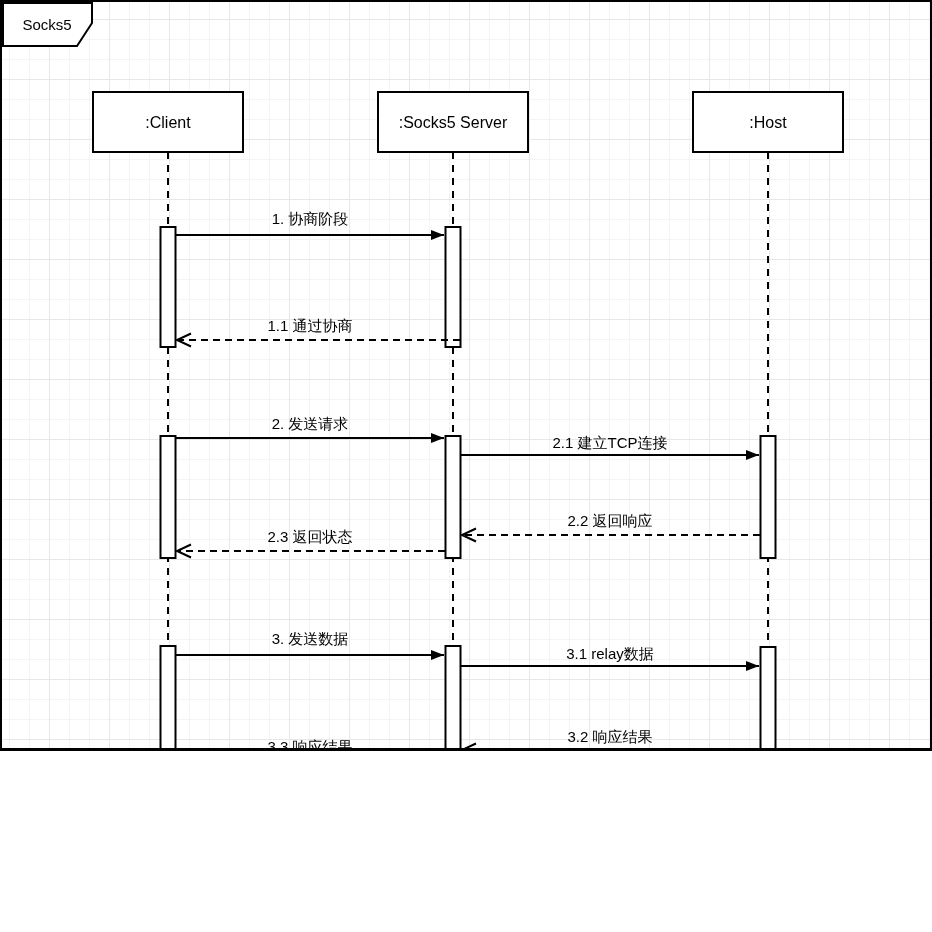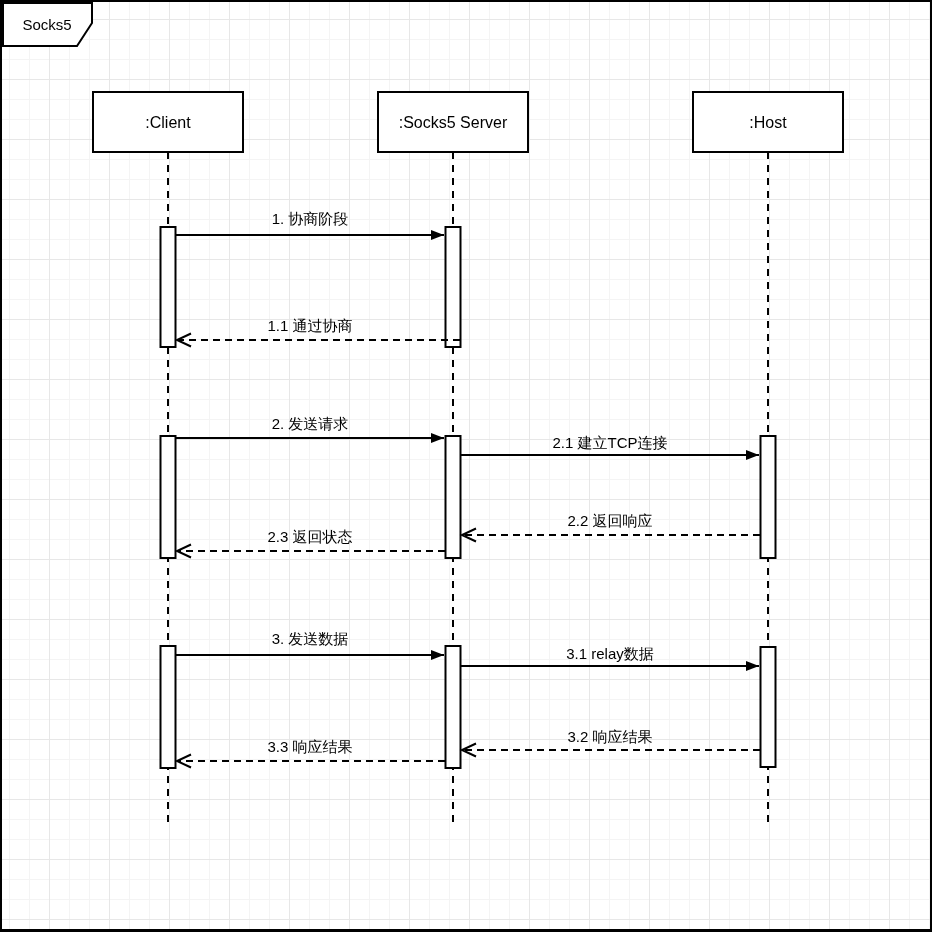--- a/index.html
+++ b/index.html
@@ -3,21 +3,21 @@
 <meta charset="utf-8">
 <style>
   html, body {
     margin: 0;
     padding: 0;
     font-family: "Liberation Sans", "DejaVu Sans", sans-serif;
   }
   .canvas {
     position: relative;
     width: 932px;
-    height: 932px;
+    height: 751px;
     box-sizing: border-box;
     border: 2px solid #000;
     border-bottom-width: 3px;
     overflow: hidden;
     background-color: #ffffff;
     background-image:
       linear-gradient(#e7e7e7 1px, transparent 1px),
       linear-gradient(90deg, #e7e7e7 1px, transparent 1px),
       linear-gradient(#f4f4f4 1px, transparent 1px),
       linear-gradient(90deg, #f4f4f4 1px, transparent 1px);

